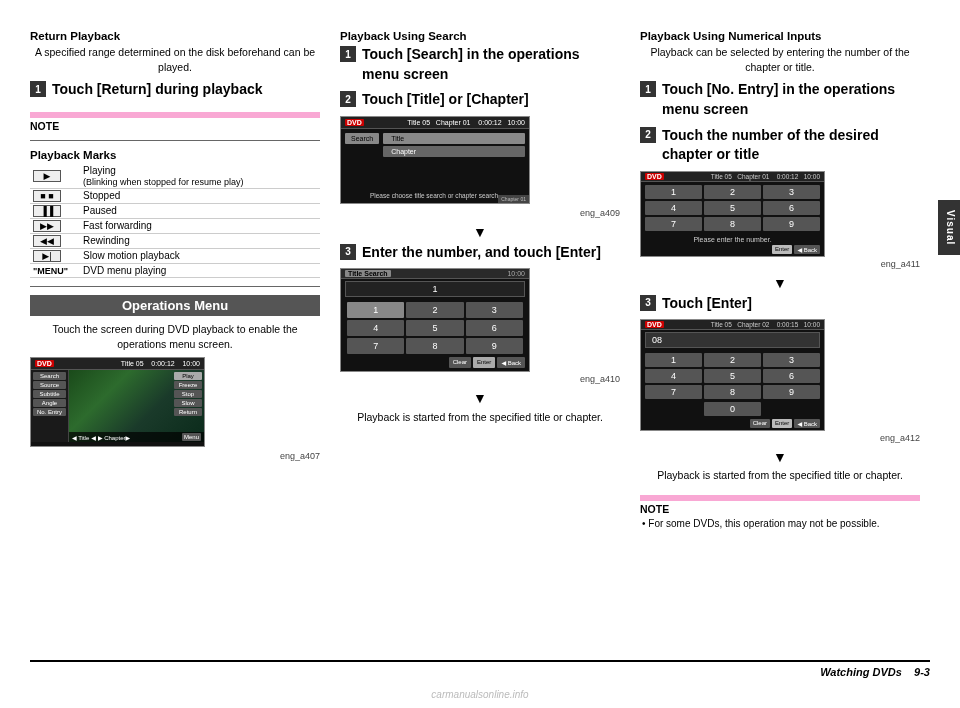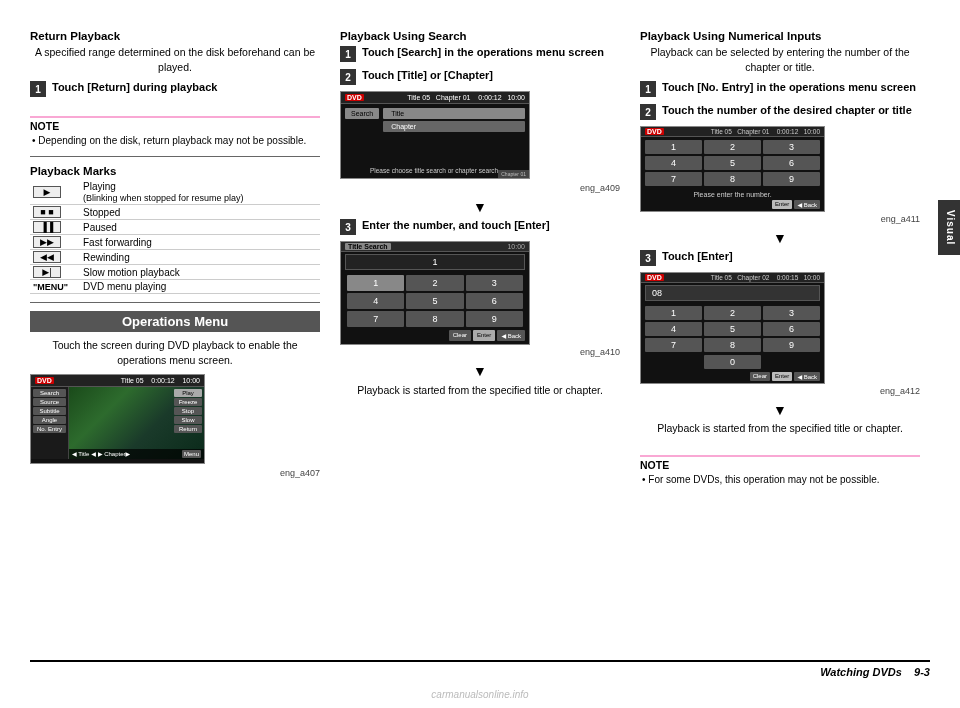--- a/index.html
+++ b/index.html
@@ -90,29 +90,29 @@
       background: #333;
       color: #fff;
       font-size: 10px;
       font-weight: bold;
       margin-right: 6px;
       flex-shrink: 0;
       margin-top: 1px;
     }
 
     .step-text {
-      font-size: 11px;
+      font-size: 14px;
       font-weight: bold;
       line-height: 1.4;
     }
 
     .note-block {
-      border-top: 2px solid #f9a8d4;
+      border-top: 6px solid #f9a8d4;
       margin-bottom: 8px;
-      margin-top: 19px;
+      margin-top: 12px;
     }
 
     .note-title {
       font-weight: bold;
       font-size: 10.5px;
       margin-top: 2px;
       margin-bottom: 2px;
     }
 
     .note-text {
@@ -430,21 +430,20 @@
       <div class="section-title-bold">Return Playback</div>
       <div class="section-text">A specified range determined on the disk beforehand can be played.</div>
 
       <div class="step-block">
         <div class="step-num">1</div>
         <div class="step-text">Touch [Return] during playback</div>
       </div>
 
       <div class="note-block">
         <div class="note-title">NOTE</div>
-        <div class="note-text">Depending on the disk, return playback may not be possible.</div>
       </div>
 
       <hr class="divider-line">
 
       <div class="section-title-bold">Playback Marks</div>
 
       <table class="marks-table">
         <tbody>
           <tr>
             <td style="width:50px"><span class="icon-box">▶</span></td>

